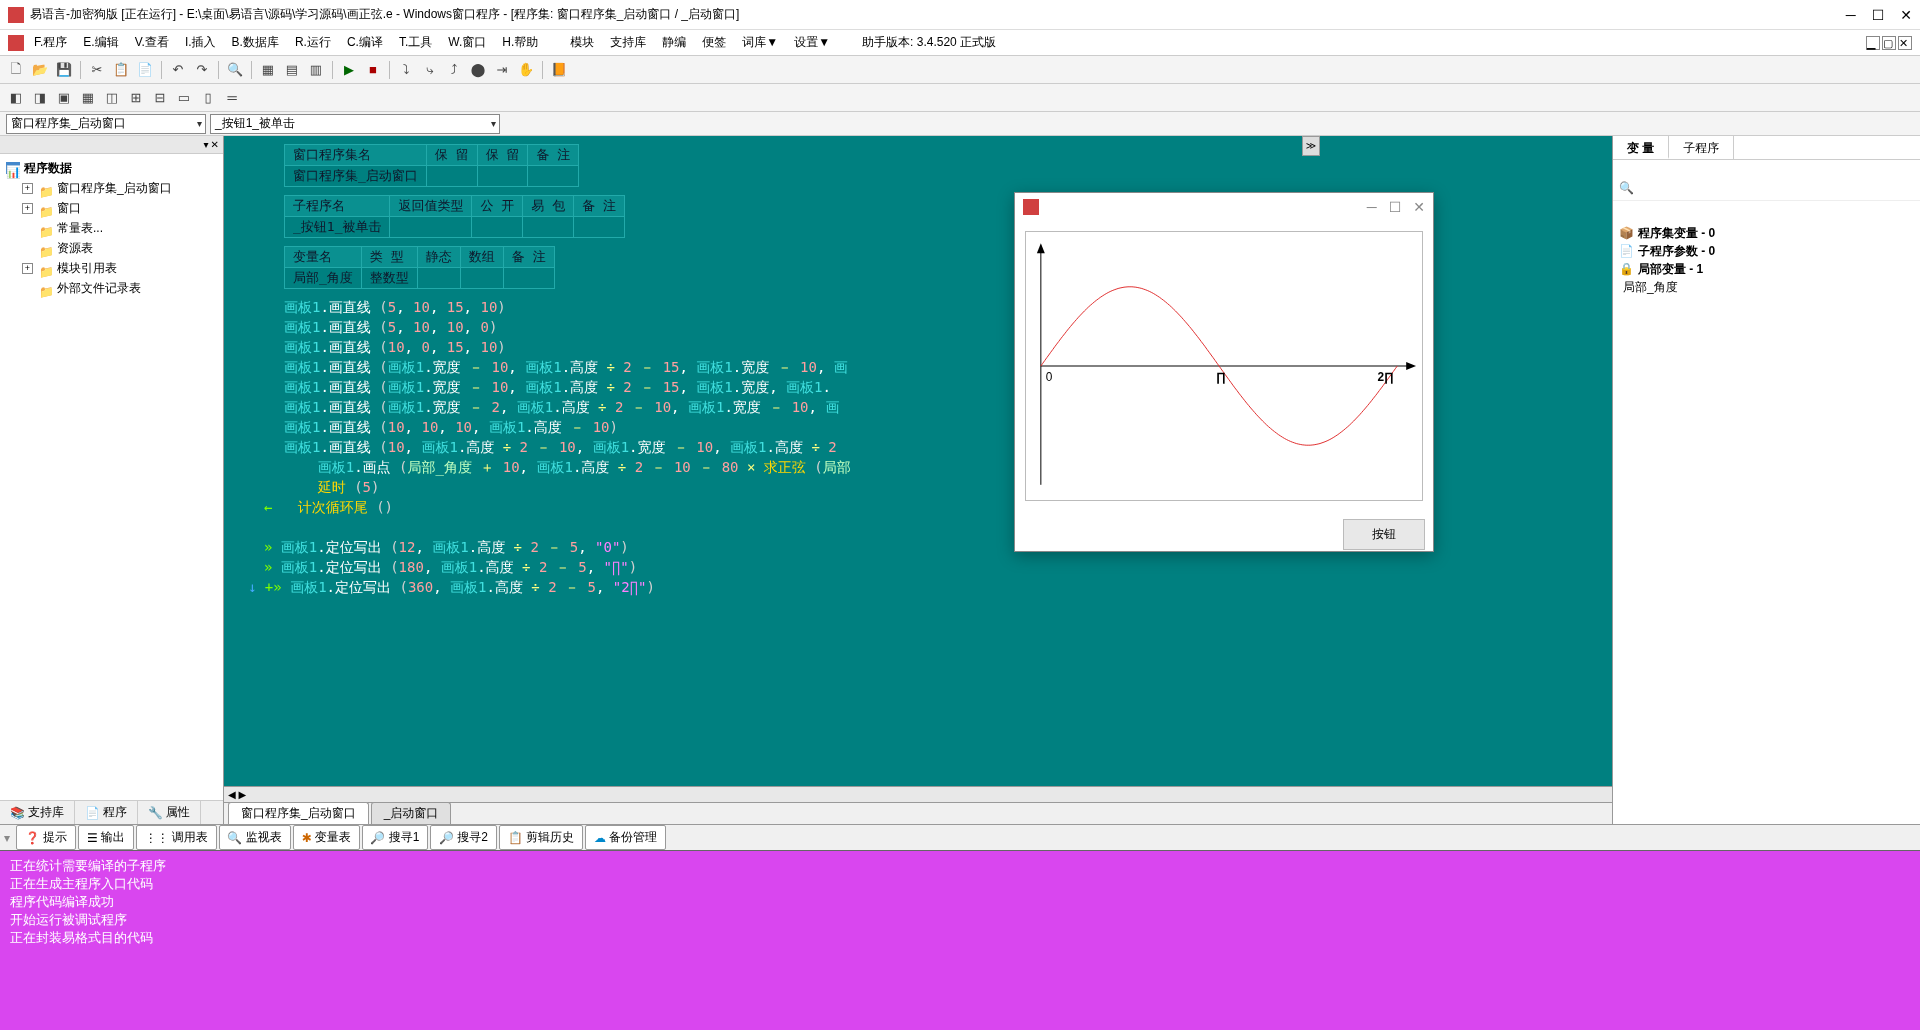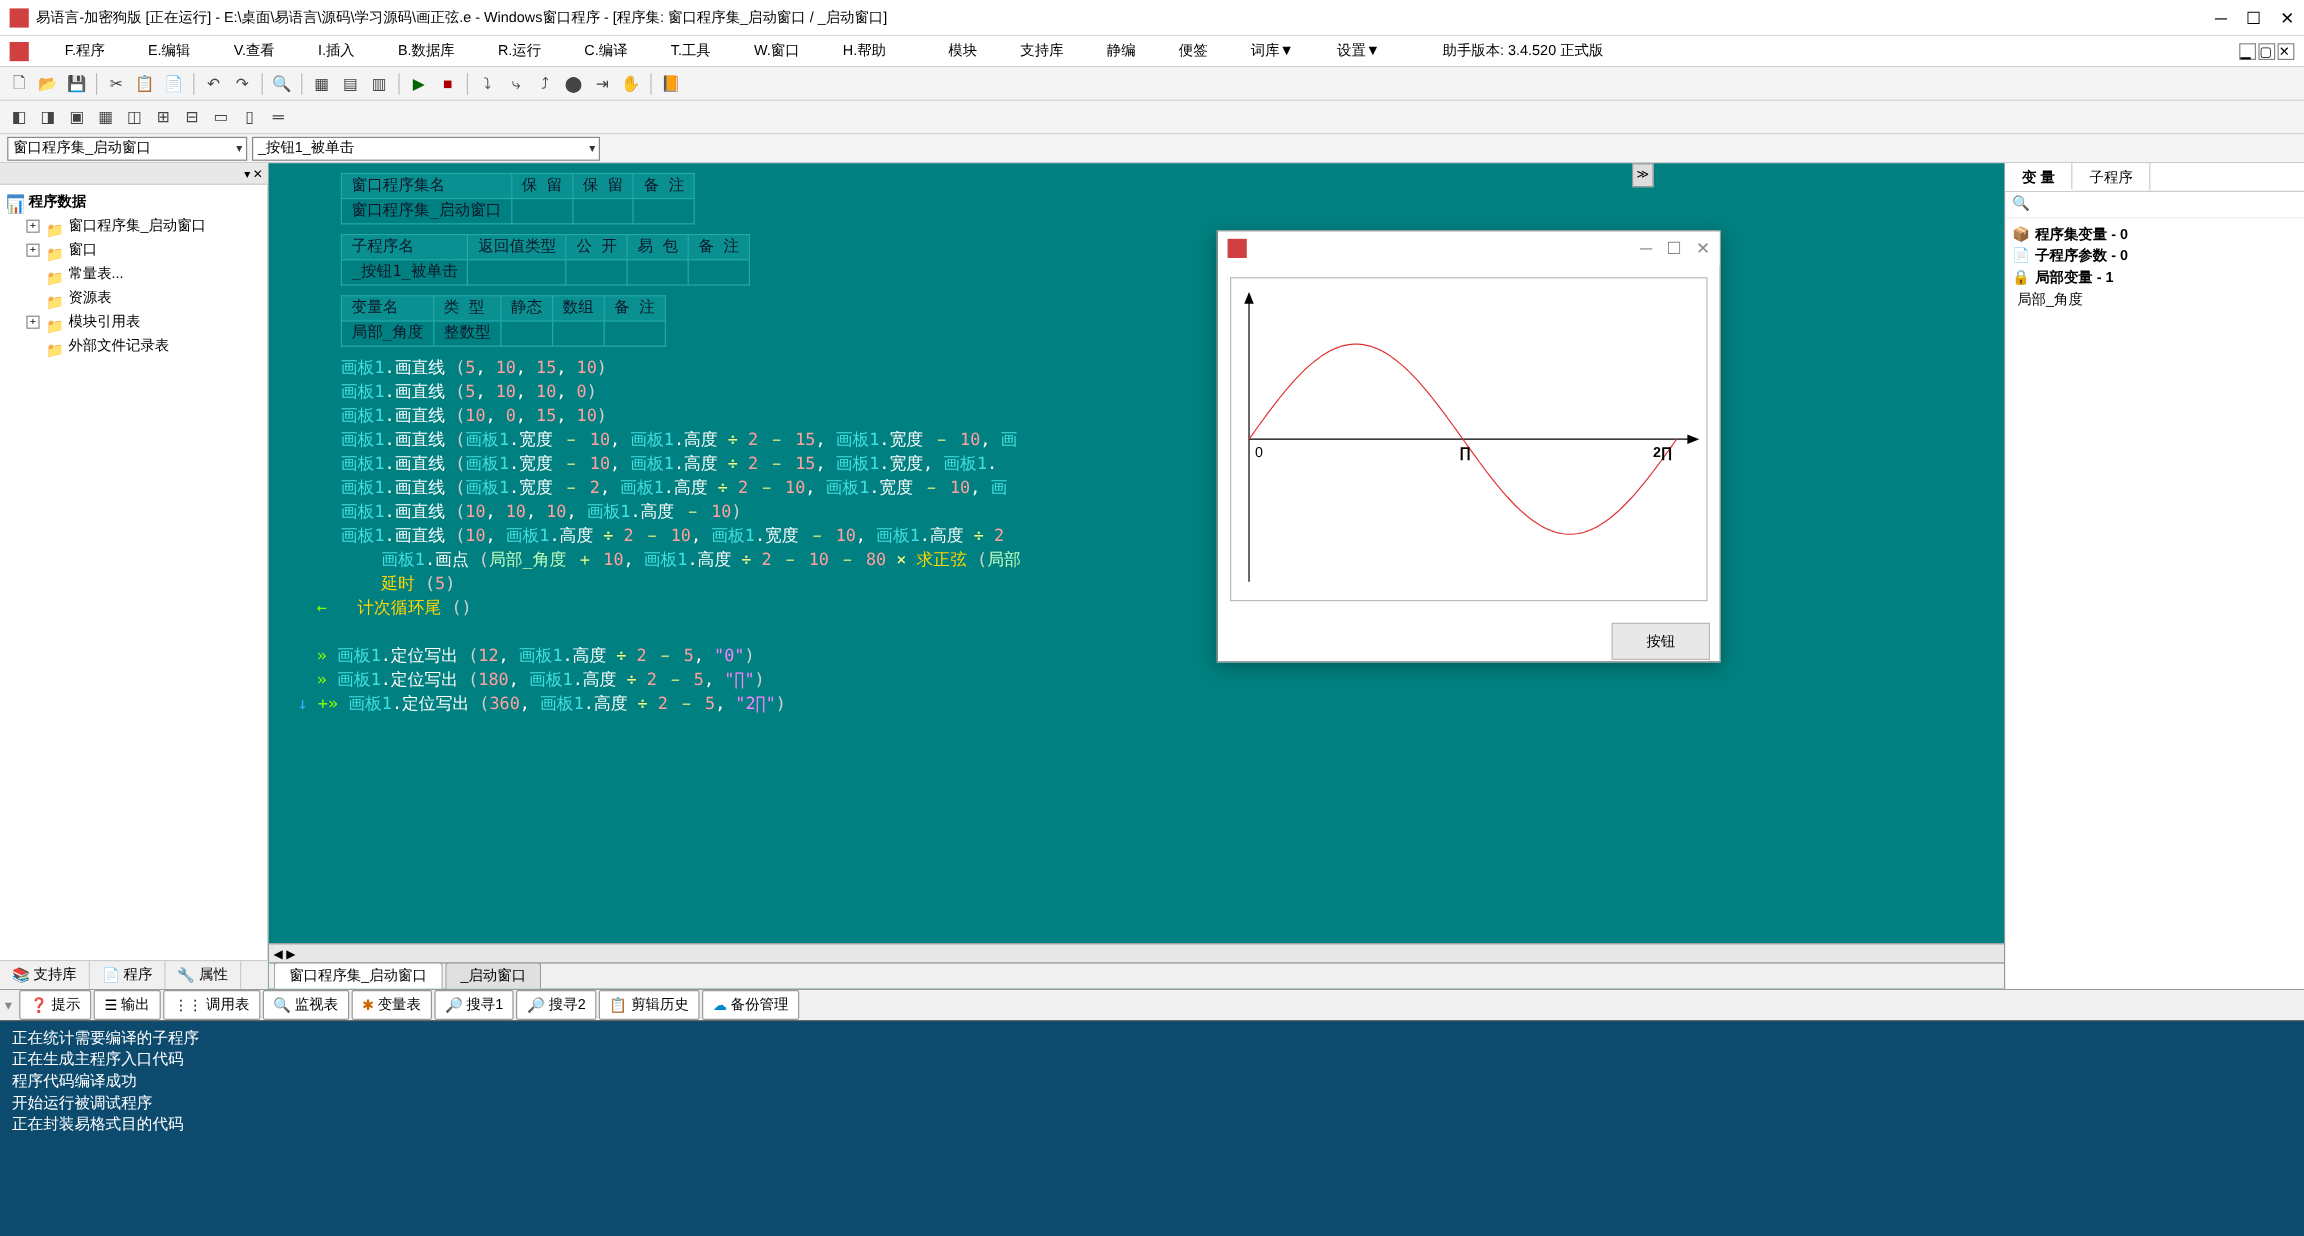--- a/index.html
+++ b/index.html
@@ -2,21 +2,21 @@
 <html><head>
 <meta charset="utf-8">
 <style>
 * { margin: 0; padding: 0; box-sizing: border-box; }
 body { font-family: "Microsoft YaHei", SimSun, sans-serif; font-size: 12px; background: #f0f0f0; overflow: hidden; width: 1920px; height: 1030px; }
 .titlebar { height: 30px; background: #fff; display: flex; align-items: center; padding: 0 8px; border-bottom: 1px solid #ddd; }
 .titlebar .icon { width: 16px; height: 16px; background: #d04040; margin-right: 6px; }
 .titlebar .title { flex: 1; font-size: 12px; }
 .titlebar .winbtns { display: flex; gap: 16px; font-size: 14px; }
 .menubar { height: 26px; background: #fff; display: flex; align-items: center; padding: 0 8px; gap: 4px; border-bottom: 1px solid #ccc; }
-.menubar .mitem { padding: 2px 6px; cursor: default; margin-left: 20px; }
+.menubar .mitem { padding: 2px 6px; cursor: default; }
 .menubar .sep { width: 12px; }
 .menubar .right { margin-left: auto; display: flex; gap: 2px; font-size: 11px; align-items:center; }
 .menubar .right .sq { width:14px; height:14px; border:1px solid #888; display:inline-block; }
 .toolbar { height: 28px; background: #f4f4f4; display: flex; align-items: center; padding: 0 6px; gap: 4px; border-bottom: 1px solid #ccc; }
 .tbtn { width: 20px; height: 20px; border: 1px solid transparent; display:flex; align-items:center; justify-content:center; font-size:13px; color:#444; }
 .tsep { width:1px; height:18px; background:#bbb; margin:0 2px; }
 .toolbar2 { height: 28px; background: #f4f4f4; display:flex; align-items:center; padding:0 6px; gap:4px; border-bottom:1px solid #ccc; }
 .combo-row { height: 24px; background: #f4f4f4; display:flex; align-items:center; padding:0 6px; gap:4px; border-bottom:1px solid #ccc; }
 .combo { height:20px; border:1px solid #888; background:#fff; font-size:12px; padding:0 16px 0 4px; min-width:200px; position:relative; display:flex; align-items:center; }
 .combo::after { content:"▾"; position:absolute; right:3px; font-size:10px; color:#333; }
@@ -44,22 +44,22 @@
 .tk-op { color:#ffff80; }
 .tk-paren { color:#d0d0d0; }
 .tk-str { color:#ff80ff; }
 .tk-func { color:#ffd700; }
 .tk-var { color:#c0ffc0; }
 .code-tabs { height:22px; background:#f0f0f0; display:flex; align-items:flex-end; border-top:1px solid #999; padding-left:4px; gap:2px; }
 .code-tab { padding:2px 12px; background:#e0e0e0; border:1px solid #999; border-bottom:none; font-size:12px; border-radius:3px 3px 0 0; }
 .code-tab.active { background:#fff; }
 .bottom-tabs { height:26px; background:#f0f0f0; border-top:1px solid #999; display:flex; align-items:center; padding:0 4px; gap:2px; }
 .btab { padding:3px 8px; border:1px solid #999; background:#fff; font-size:12px; display:flex; align-items:center; gap:3px; border-radius:2px; }
-.output-panel { height:180px; background:#0c4a6e; color:#fff; font-size:13px; padding:6px 10px; line-height:18px; font-family:"SimSun",monospace; border-top:1px solid #666; overflow:auto; }
-.right-panel { width:250px; background:#fff; border-left:1px solid #999; display:flex; flex-direction:column; }
+.output-panel { height:180px; background:#d946ef; color:#fff; font-size:13px; padding:6px 10px; line-height:18px; font-family:"SimSun",monospace; border-top:1px solid #666; overflow:auto; }
+.right-panel { width:308px; background:#fff; border-left:1px solid #999; display:flex; flex-direction:column;gap:19px; }
 .rp-tabs { height:24px; display:flex; border-bottom:1px solid #ccc; }
 .rp-tab { padding:4px 14px; font-size:12px; border-right:1px solid #ccc; }
 .rp-tab.active { background:#fff; border-bottom:2px solid #fff; font-weight:bold; }
 .rp-search { height:22px; padding:2px 6px; border-bottom:1px solid #eee; }
 .rp-search input { width:100%; border:none; outline:none; font-size:12px; }
 .rp-tree { padding:4px 6px; font-size:12px; line-height:18px; }
 .rp-tree .rn { display:flex; align-items:center; gap:4px; }
 .run-window { position:absolute; left:790px; top:56px; width:420px; height:360px; background:#fff; border:1px solid #888; box-shadow:0 4px 16px rgba(0,0,0,0.3); z-index:100; }
 .run-titlebar { height:28px; display:flex; align-items:center; padding:0 8px; background:#fff; }
 .run-titlebar .ri { width:16px; height:16px; background:#d04040; }

